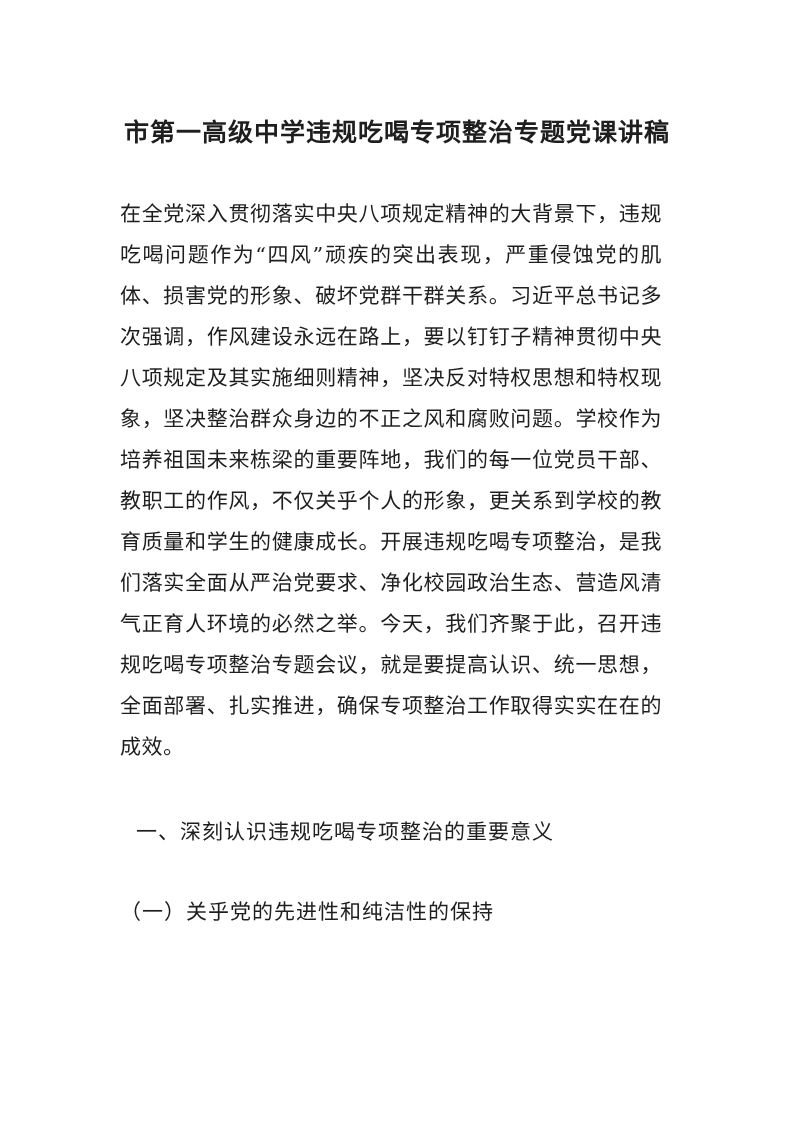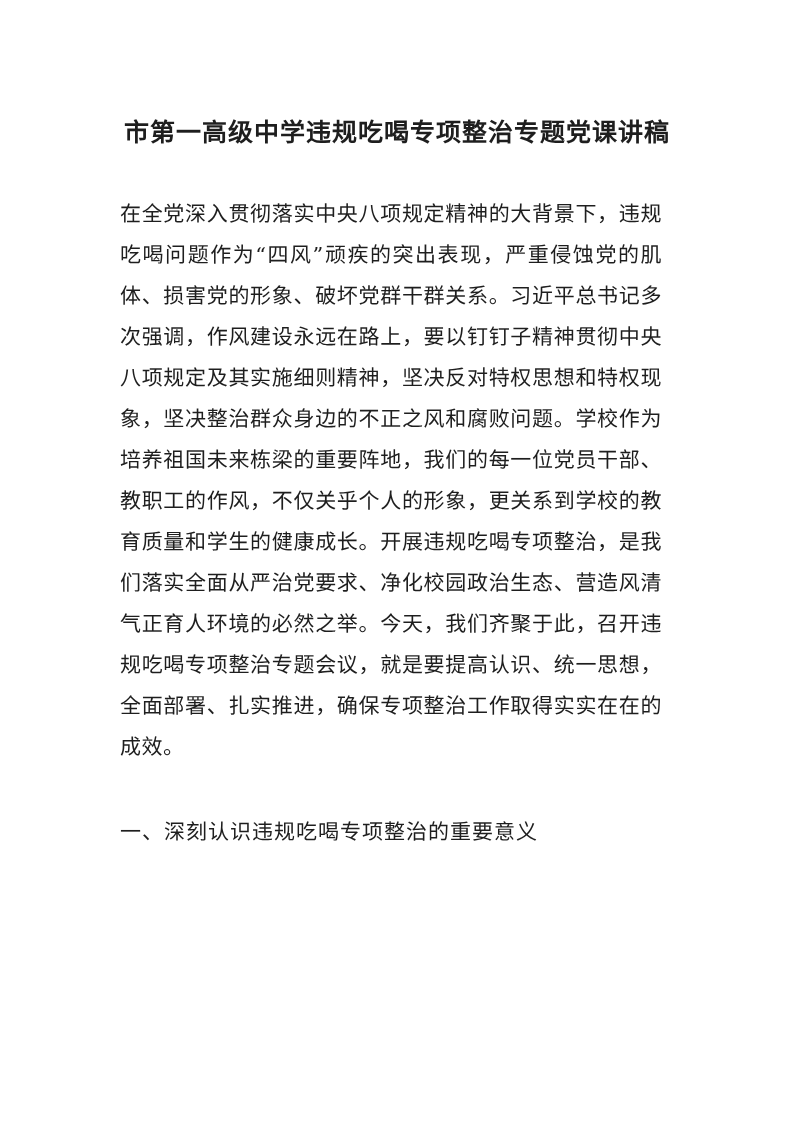--- a/index.html
+++ b/index.html
@@ -39,21 +39,21 @@
   }
   .body-paragraph {
     margin: 44px 12px 0 0;
     font-size: 21px;
     line-height: 41px;
     text-align: justify;
     text-justify: inter-ideograph;
     letter-spacing: 0.5px;
   }
   .section-heading {
-    margin: 44px 0 0 0;
+    margin: 44px 0 0 16px;
     font-size: 21px;
     line-height: 41px;
     font-weight: normal;
     letter-spacing: 1px;
   }
   .sub-heading {
     margin: 39px 0 0 0;
     font-size: 21px;
     line-height: 41px;
     font-weight: normal;
@@ -64,13 +64,14 @@
 <body>
 
 <div class="page">
   <h1 class="doc-title">市第一高级中学违规吃喝专项整治专题党课讲稿</h1>
 
 
   <p class="body-paragraph">在全党深入贯彻落实中央八项规定精神的大背景下，违规吃喝问题作为“四风”顽疾的突出表现，严重侵蚀党的肌体、损害党的形象、破坏党群干群关系。习近平总书记多次强调，作风建设永远在路上，要以钉钉子精神贯彻中央八项规定及其实施细则精神，坚决反对特权思想和特权现象，坚决整治群众身边的不正之风和腐败问题。学校作为培养祖国未来栋梁的重要阵地，我们的每一位党员干部、教职工的作风，不仅关乎个人的形象，更关系到学校的教育质量和学生的健康成长。开展违规吃喝专项整治，是我们落实全面从严治党要求、净化校园政治生态、营造风清气正育人环境的必然之举。今天，我们齐聚于此，召开违规吃喝专项整治专题会议，就是要提高认识、统一思想，全面部署、扎实推进，确保专项整治工作取得实实在在的成效。</p>
 
   <h2 class="section-heading">一、深刻认识违规吃喝专项整治的重要意义</h2>
 
+  <h3 class="sub-heading">（一）关乎党的先进性和纯洁性的保持</h3>
 </div>
 
 </body></html>

